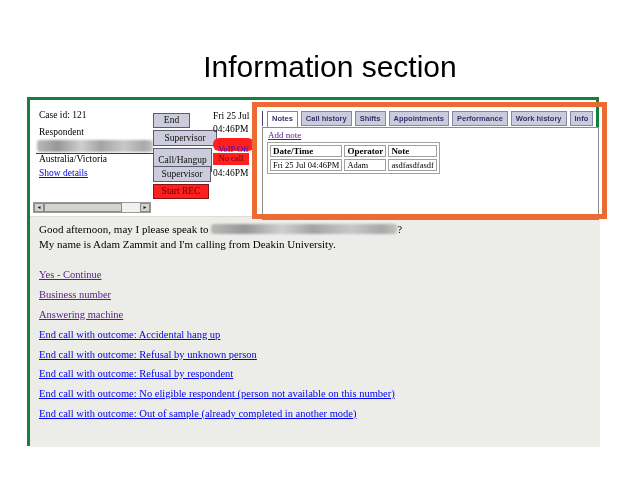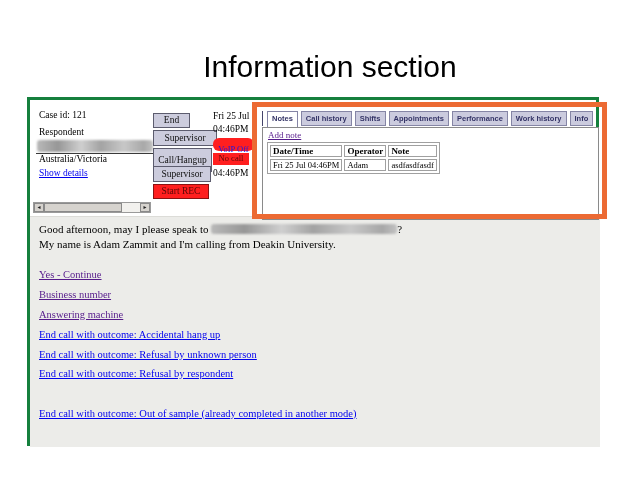--- a/index.html
+++ b/index.html
@@ -153,20 +153,21 @@
         <span>Good afternoon, may I please speak to </span><span class="smudge smudge-inline"></span><span>?</span>
       </div>
       <div class="script-line line2">My name is Adam Zammit and I'm calling from Deakin University.</div>
 
       <a class="qlink visited l0">Yes - Continue</a>
       <a class="qlink visited l1">Business number</a>
       <a class="qlink visited l2">Answering machine</a>
       <a class="qlink l3">End call with outcome: Accidental hang up</a>
       <a class="qlink l4">End call with outcome: Refusal by unknown person</a>
       <a class="qlink l5">End call with outcome: Refusal by respondent</a>
+      <a class="qlink l6">End call with outcome: No eligible respondent (person not available on this number)</a>
       <a class="qlink l7">End call with outcome: Out of sample (already completed in another mode)</a>
     </div>
 
   </div>
 
   <div class="highlight"></div>
 
 </div>
 
 </body></html>

